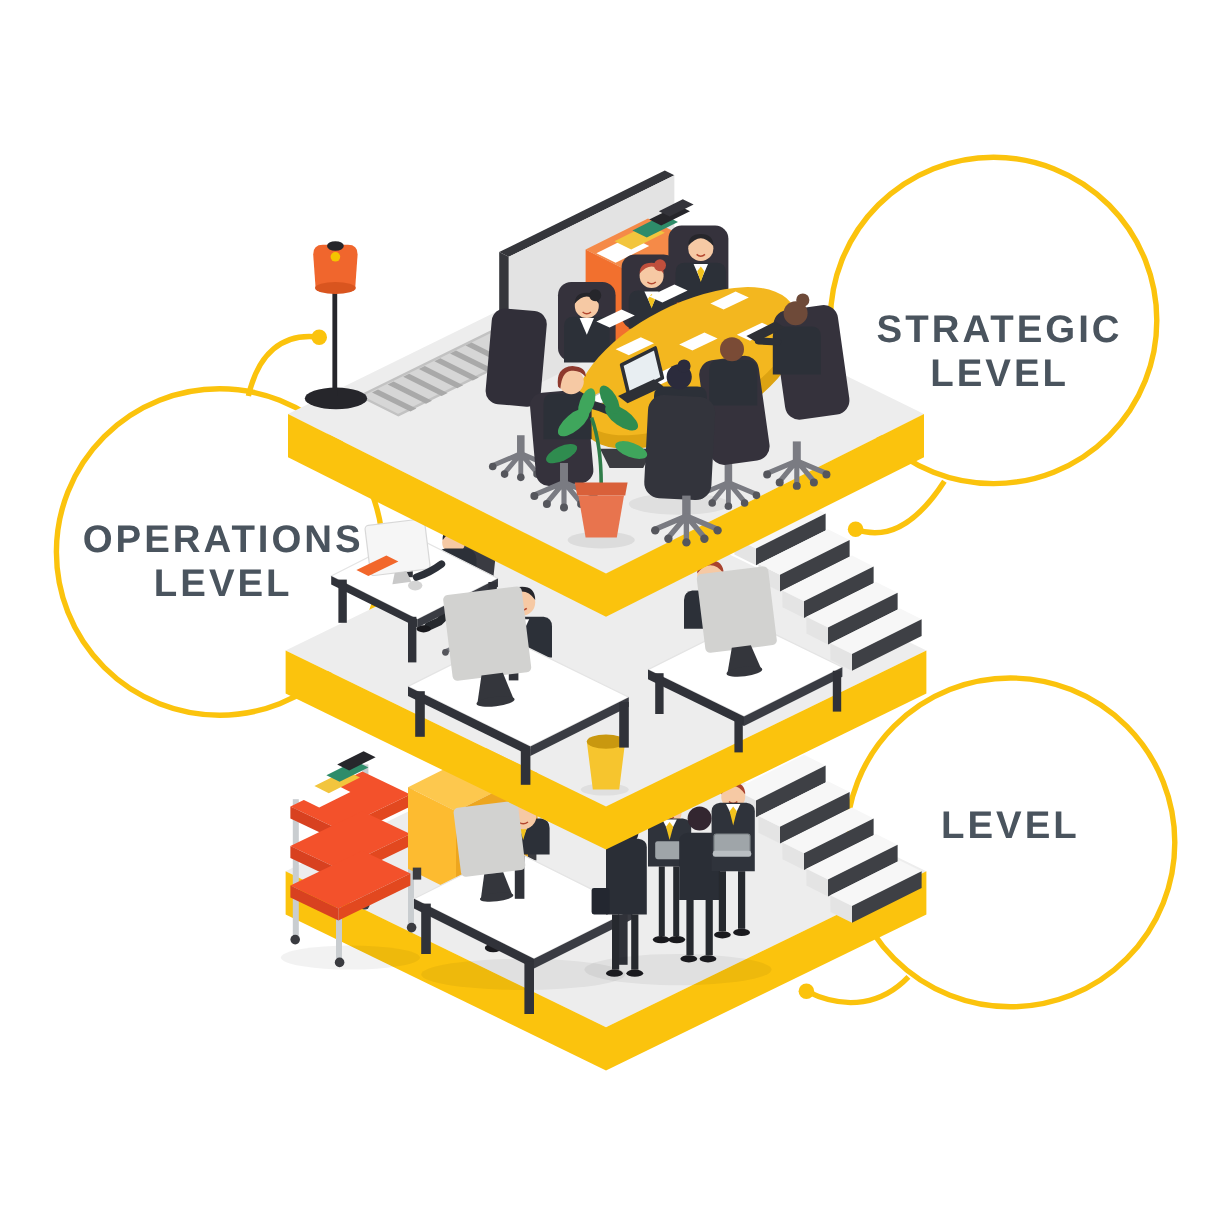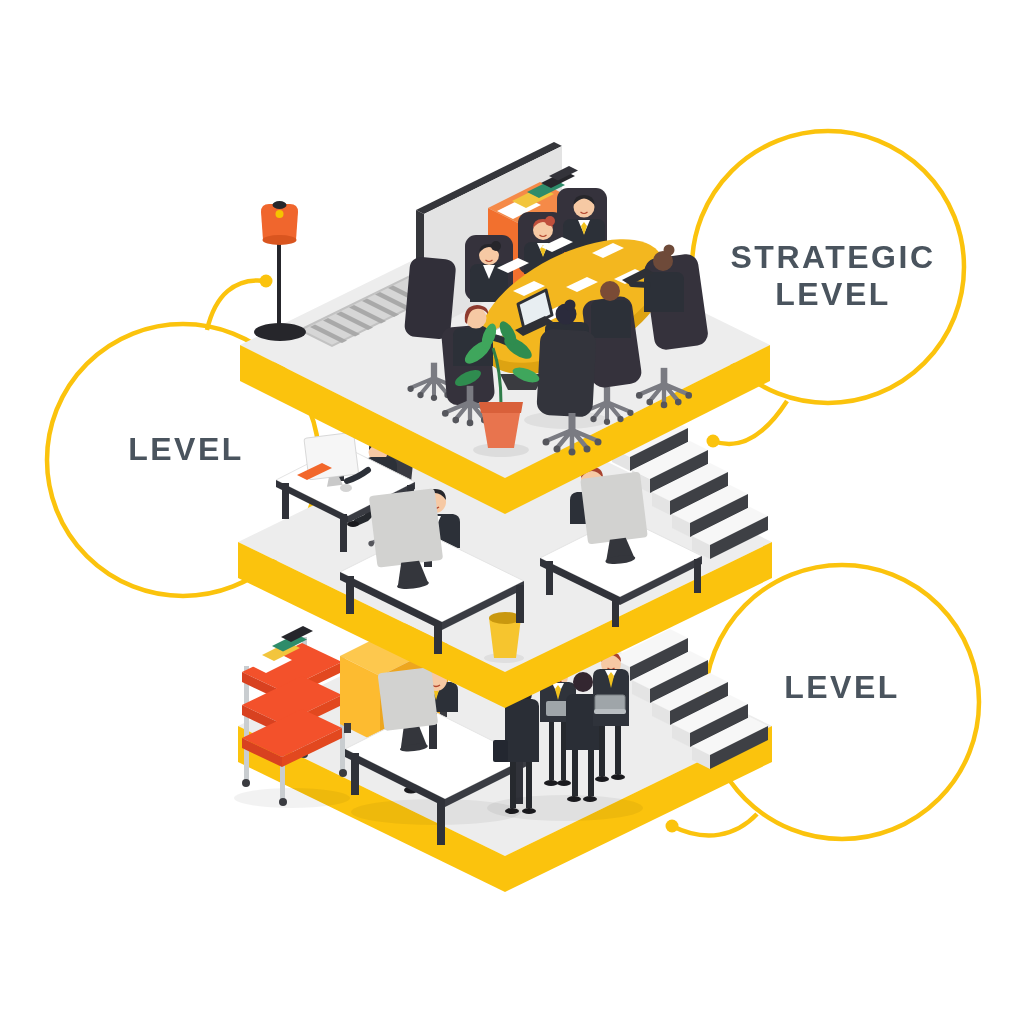--- a/index.html
+++ b/index.html
@@ -2,21 +2,21 @@
 <html style="--page-bg: #FFFFFF; --label-text: #4A545E; --brand-yellow: #FBC30D; --floor-gray: #EDEDED; --furniture-charcoal: #303239; --suit-dark: #2C3038; --stair-riser: #3E4045; --orange-accent: #F2672B; --table-yellow: #F3B71F; --monitor-gray: #D2D2D0; --skin: #F6C9A4; --tie-yellow: #F2C21D;"><head>
 <meta charset="utf-8">
 <style>
   html,body{margin:0;padding:0}
   .canvas{position:relative;width:1024px;height:1024px;background:var(--page-bg,#fff);overflow:hidden;
           font-family:"Liberation Sans",sans-serif}
   .scene{position:absolute;left:0;top:0}
   .level-label{position:absolute;display:flex;flex-direction:column;align-items:center;text-align:center;
                font-weight:bold;color:var(--label-text,#4A545E);font-size:32px;letter-spacing:2.5px;line-height:37px;
                user-select:none}
-  #label-strategic{left:683px;top:239px;width:300px}
+  #label-strategic{left:683px;top:256px;width:300px}
   #label-operations{left:36px;top:431px;width:300px}
   #label-implementation{left:662px;top:669px;width:360px}
   #label-implementation .l1{font-size:28px;letter-spacing:.5px}
   .level-label span{display:block;white-space:nowrap}
 </style>
 </head>
 <body>
 
 <div class="canvas">
 
@@ -500,19 +500,20 @@
       <path d="M482,413 L520,413 L514,448 L488,448 Z" fill="#E8744E"></path>
     </g>
   </g>
 </svg>
 
 <div class="level-label" id="label-strategic">
   <span class="l1">STRATEGIC</span>
   <span class="l2">LEVEL</span>
 </div>
 <div class="level-label" id="label-operations">
+  <span class="l1">OPERATIONS</span>
   <span class="l2">LEVEL</span>
 </div>
 <div class="level-label" id="label-implementation">
   <span class="l2">LEVEL</span>
 </div>
 
 </div>
 
 </body></html>

